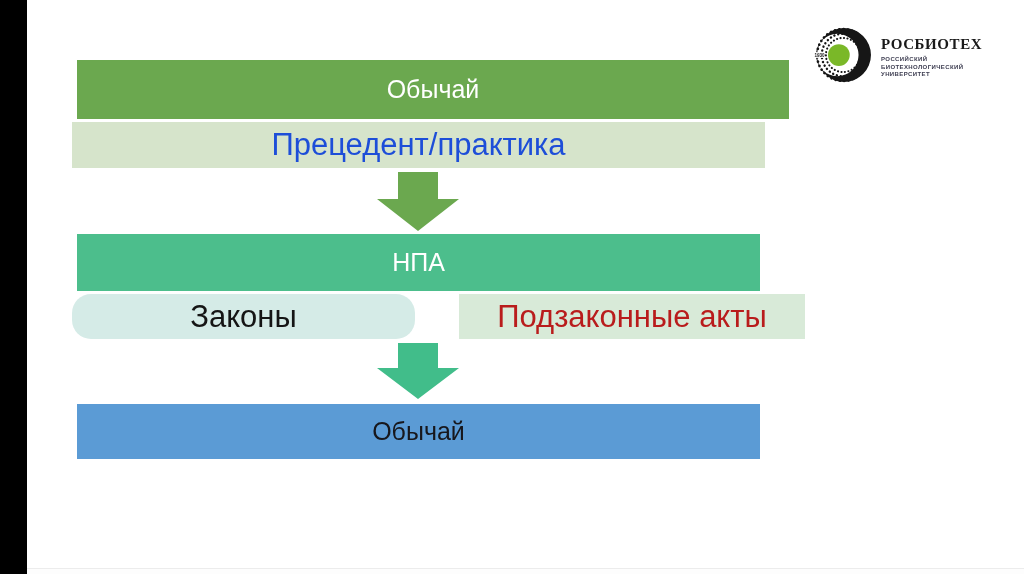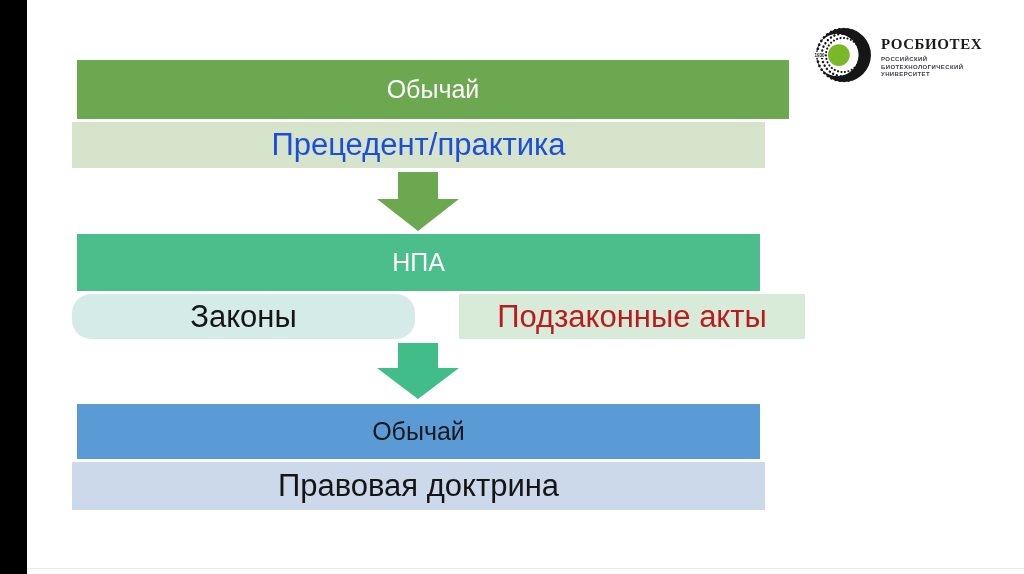--- a/index.html
+++ b/index.html
@@ -74,15 +74,14 @@
 
   <div class="blk hdr b2-header" style="background-color: rgb(76, 190, 140); color: rgb(255, 255, 255);">НПА</div>
   <div class="blk itm b2-itemL" style="background-color: rgb(213, 235, 231); color: rgb(21, 21, 21);">Законы</div>
   <div class="blk itm b2-itemR" style="background-color: rgb(216, 234, 216); color: #b91c1c; margin-left: 40px;">Подзаконные акты</div>
 
   <svg class="arrow2" width="82" height="56" viewBox="0 0 82 56">
     <polygon points="21,0 61,0 61,25 82,25 41,56 0,25 21,25" style="fill: rgb(65, 189, 138);"></polygon>
   </svg>
 
   <div class="blk hdr b3-header" style="background-color: rgb(91, 155, 213); color: rgb(23, 23, 28);">Обычай</div>
-  <div class="blk itm b3-item" style="background-color: rgb(204, 217, 234); color: rgb(21, 21, 21);">Правовая доктрина</div>
 
 </div>
 
 </body></html>

